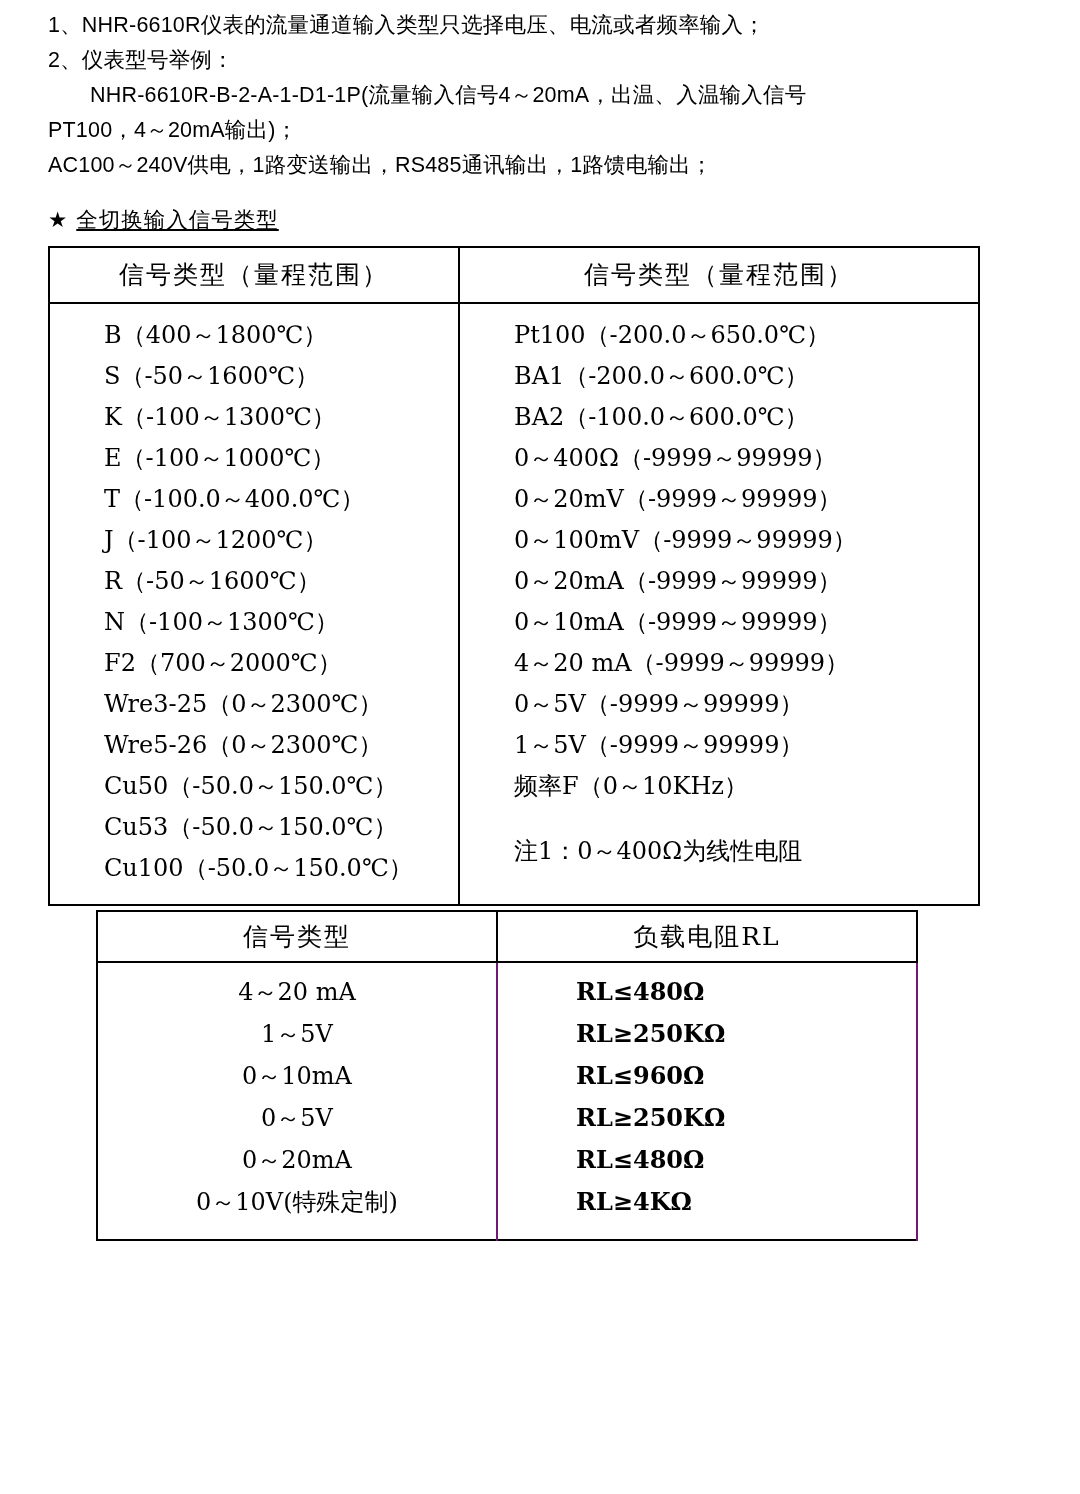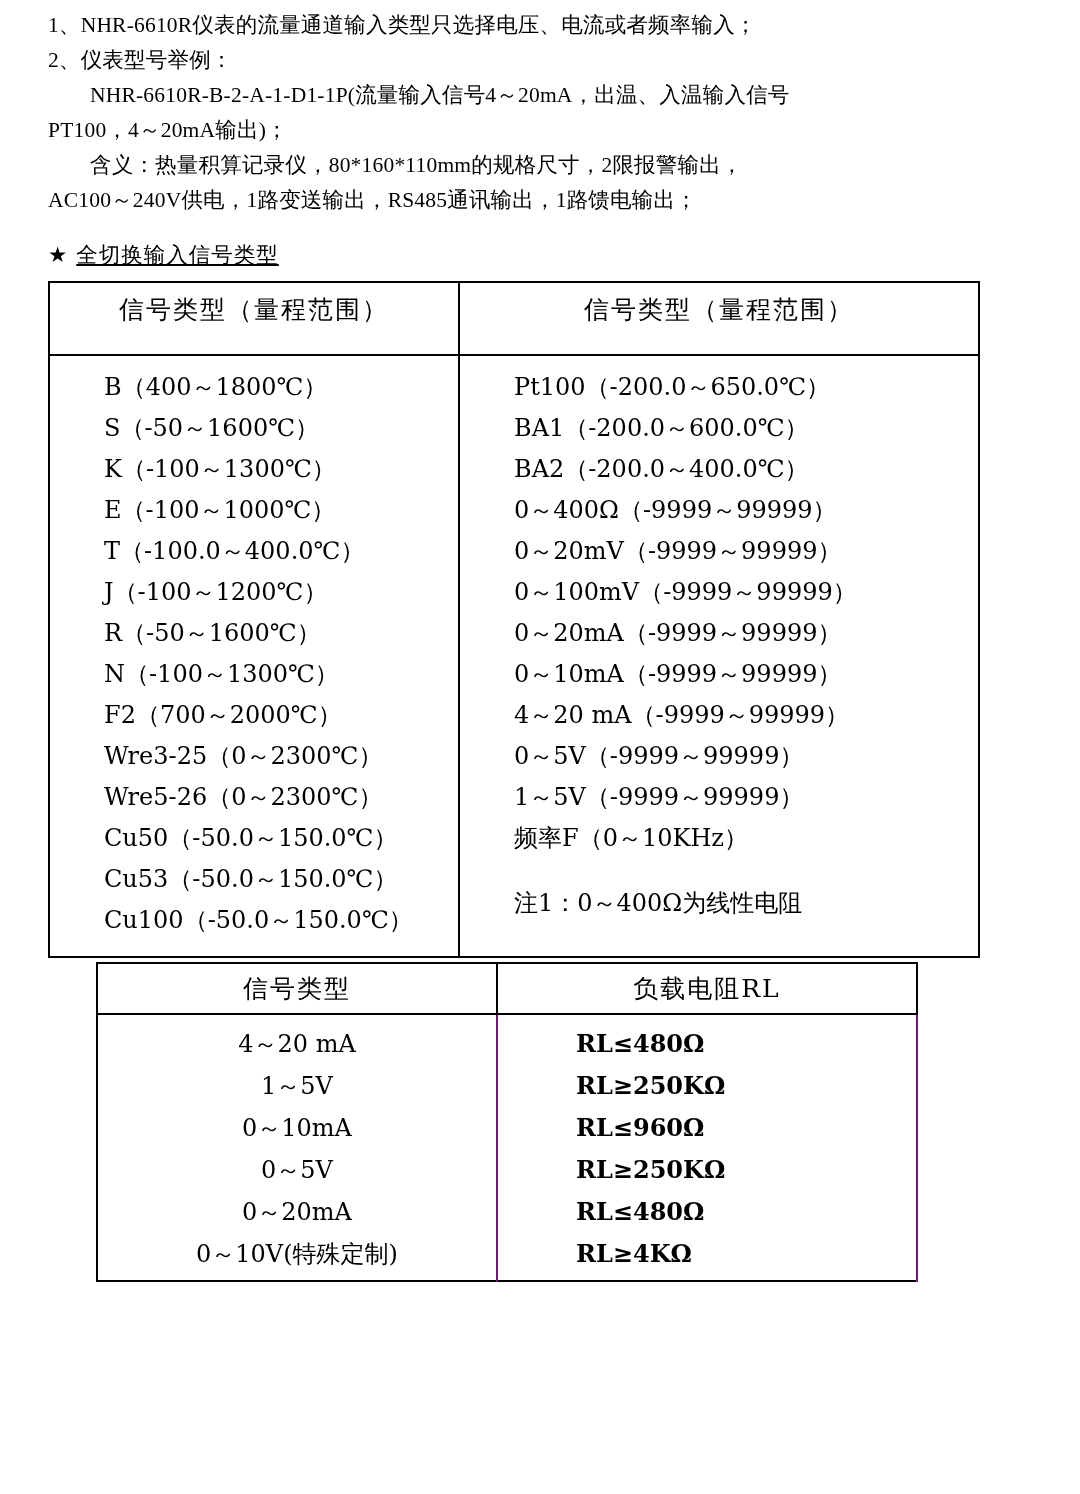--- a/index.html
+++ b/index.html
@@ -13,21 +13,21 @@
     font-family: "DejaVu Serif", "Liberation Serif", serif;
     color: #000000;
     position: relative;
     overflow: hidden;
   }
   .page {
     padding: 8px 40px 0 48px;
     box-sizing: border-box;
   }
   .intro {
-    font-family: Liberation Serif, serif;
+    font-family: Liberation Sans, sans-serif;
     font-size: 21.5px;
     line-height: 35px;
     letter-spacing: 0.2px;
   }
   .intro p {
     margin: 0;
   }
   .indent-1 { text-indent: 0; }
   .indent-2 { padding-left: 42px; text-indent: 0; }
   .hang {
@@ -59,21 +59,21 @@
   table.box th, table.box td {
     border: 2px solid #000;
     vertical-align: top;
     padding-left: 36px;
   }
   table.box th {
     font-family: "DejaVu Serif", "Liberation Serif", serif;
     font-weight: normal;
     font-size: 25px;
     text-align: center;
-    padding: 10px 0 28px 0;
+    padding: 10px 0 11px 0;
     letter-spacing: 2px;
   }
   .cell-list {
     padding: 10px 0 14px 18px;
     font-size: 24px;
     line-height: 41px;
   }
   .cell-list div {
     white-space: nowrap;
   }
@@ -105,34 +105,33 @@
     text-align: center;
   }
   table.output-table td.right-col {
     padding-left: 78px;
     font-weight: bold;
   }
   table.output-table tbody tr:first-child td {
     padding-top: 8px;
   }
   table.output-table tbody tr:last-child td {
-    padding-bottom: 5px;
+    padding-bottom: 16px;
   }
 </style>
 </head>
 <body>
 
 <div class="page">
 
   <div class="intro">
     <p class="indent-1">1、NHR-6610R仪表的流量通道输入类型只选择电压、电流或者频率输入；</p>
     <p class="indent-1">2、仪表型号举例：</p>
     <p class="indent-2">NHR-6610R-B-2-A-1-D1-1P(流量输入信号4～20mA，出温、入温输入信号</p>
     <p class="hang">PT100，4～20mA输出)；</p>
-    <p class="indent-2">含义：热量积算记录仪，80*160*110mm的规格尺寸，2限报警输出，</p>
     <p class="hang">AC100～240V供电，1路变送输出，RS485通讯输出，1路馈电输出；</p>
   </div>
 
   <div class="section-head">
     <span class="star">★</span><span>全切换输入信号类型</span>
   </div>
 
   <table class="box signal-table">
     <colgroup>
         <col class="c1">
@@ -161,21 +160,21 @@
             <div>Wre5-26（0～2300℃）</div>
             <div>Cu50（-50.0～150.0℃）</div>
             <div>Cu53（-50.0～150.0℃）</div>
             <div>Cu100（-50.0～150.0℃）</div>
           </div>
         </td>
         <td>
           <div class="cell-list">
             <div>Pt100（-200.0～650.0℃）</div>
             <div>BA1（-200.0～600.0℃）</div>
-            <div>BA2（-200.0～400.0℃）</div>
+            <div>BA2（-100.0～600.0℃）</div>
             <div>0～400Ω（-9999～99999）</div>
             <div>0～20mV（-9999～99999）</div>
             <div>0～100mV（-9999～99999）</div>
             <div>0～20mA（-9999～99999）</div>
             <div>0～10mA（-9999～99999）</div>
             <div>4～20 mA（-9999～99999）</div>
             <div>0～5V（-9999～99999）</div>
             <div>1～5V（-9999～99999）</div>
             <div>频率F（0～10KHz）</div>
             <div class="note-gap"></div>

